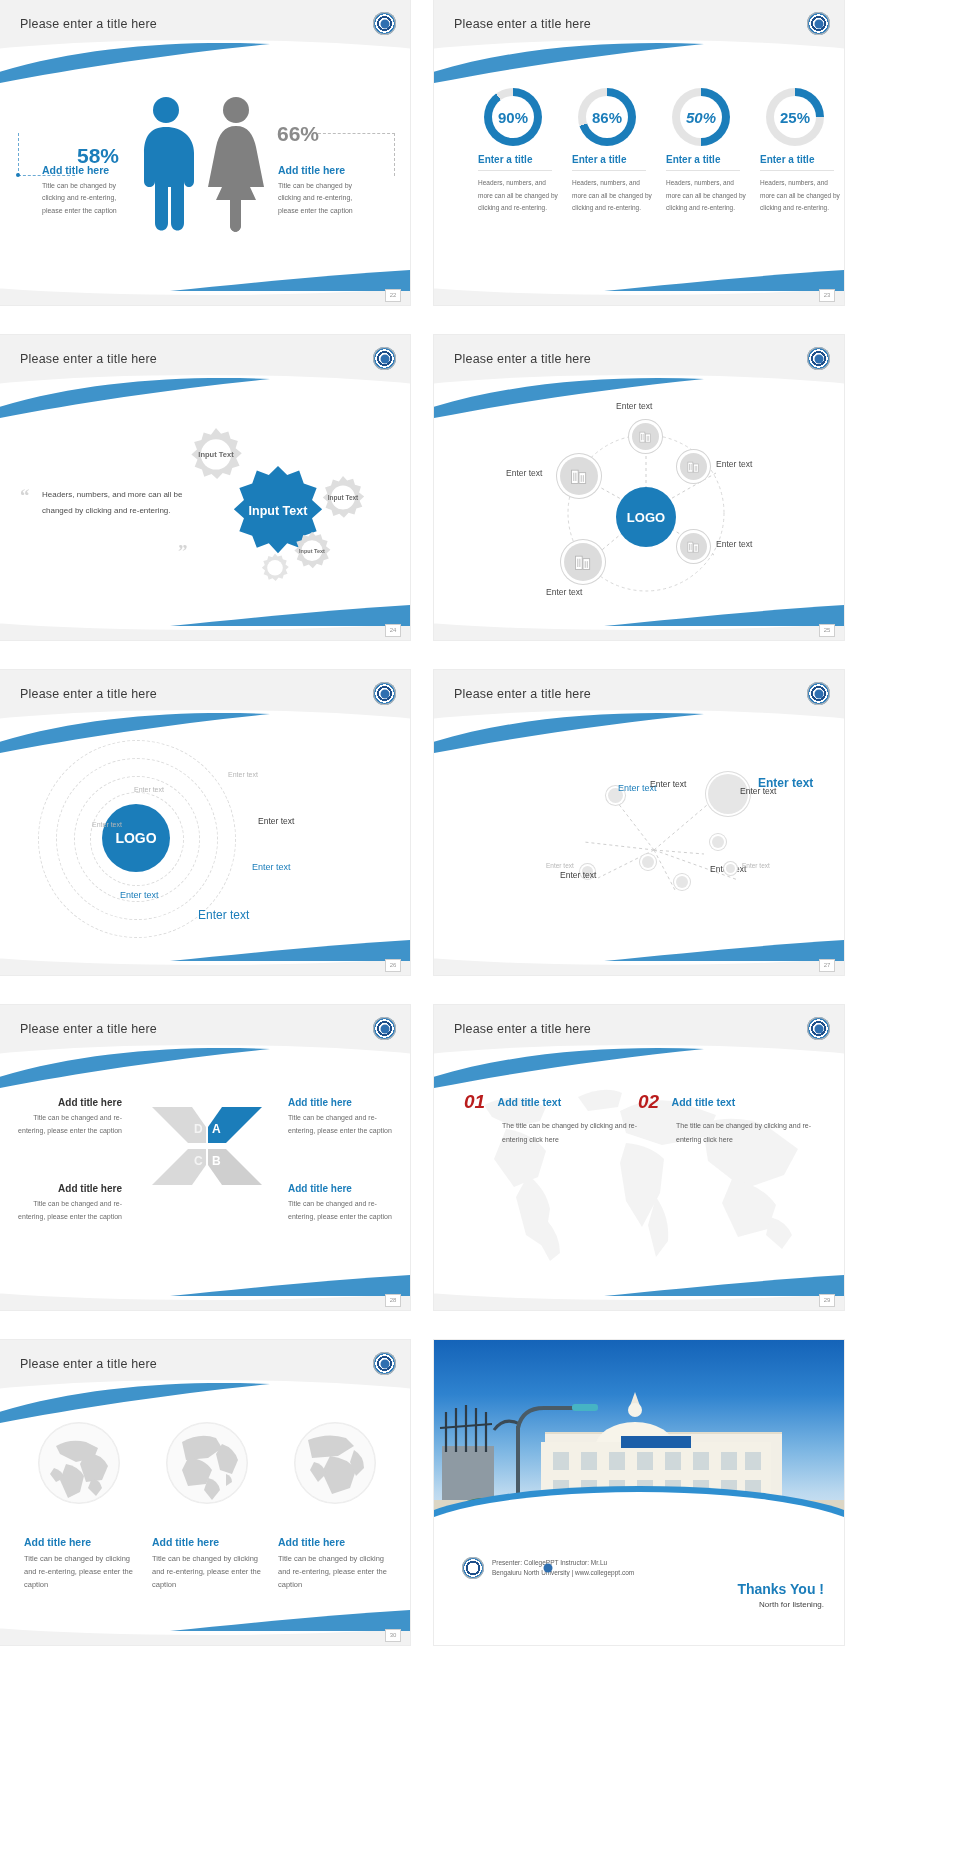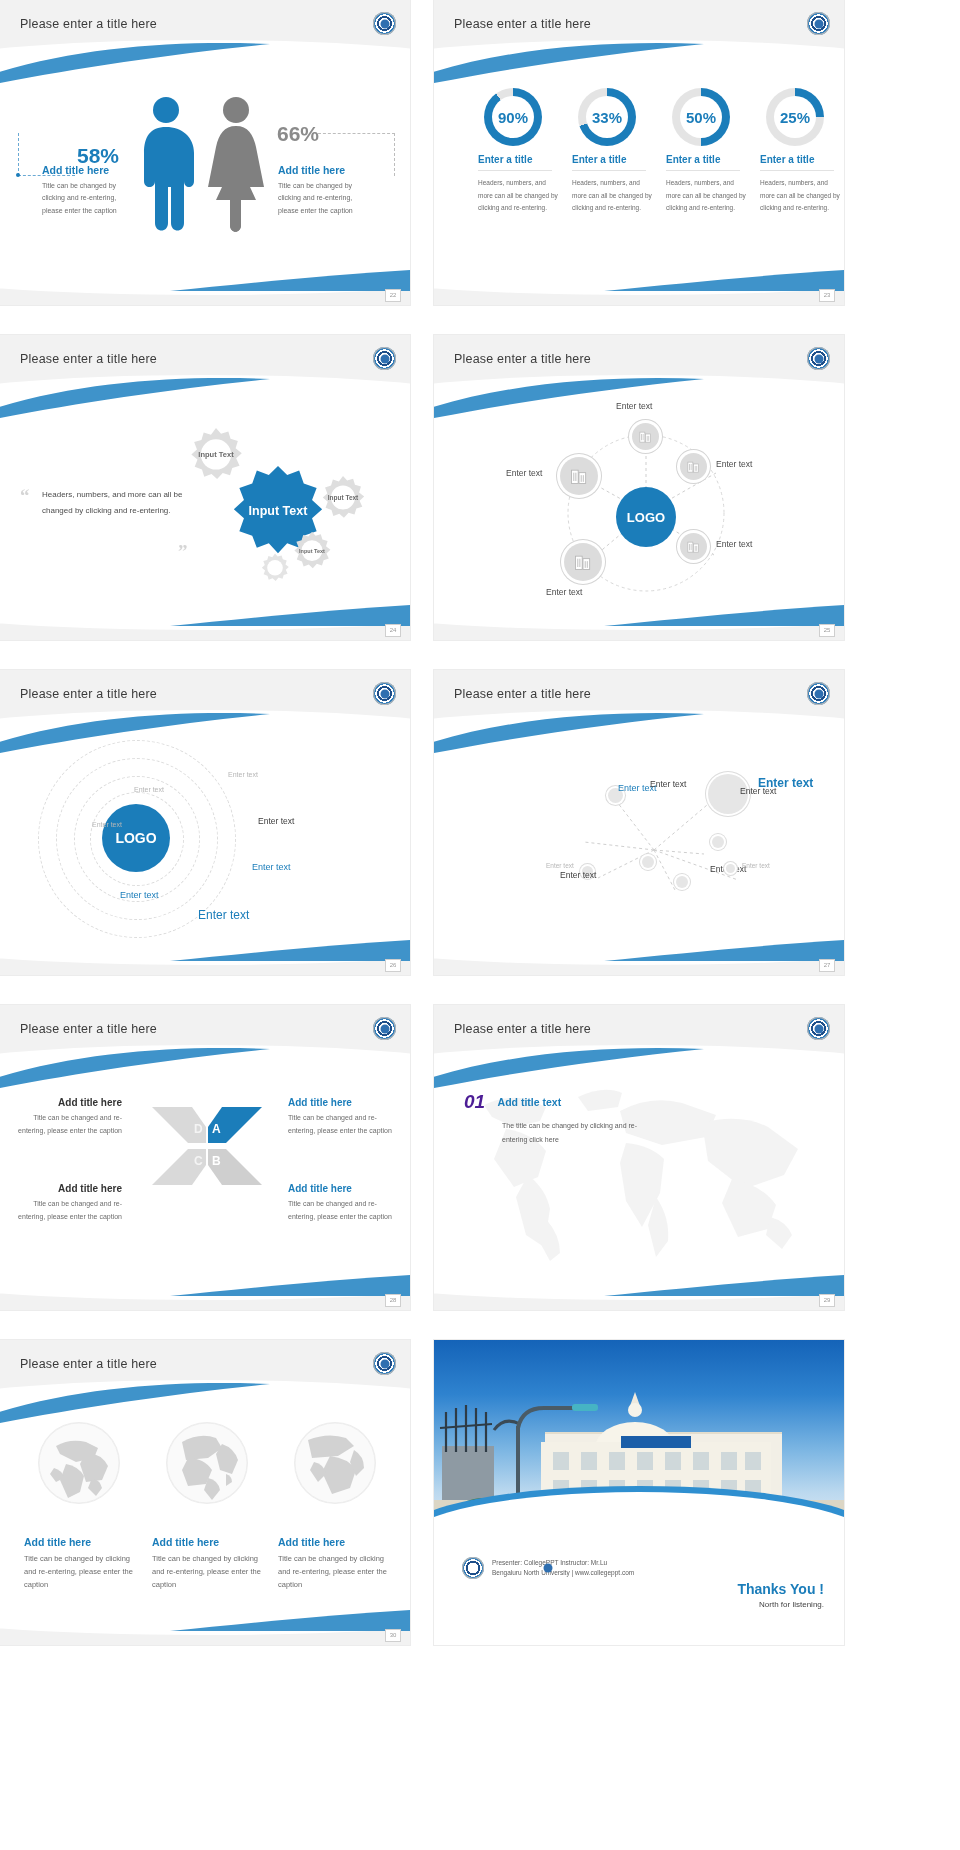--- a/index.html
+++ b/index.html
@@ -56,21 +56,21 @@
   .ntext{position:absolute;font-size:8.5px;color:#4a4a4a;white-space:nowrap;}
   
   .ring{position:absolute;border:1px dashed #dcdcdc;border-radius:50%;}
   .rtext{position:absolute;white-space:nowrap;}
   
   .nbub{position:absolute;border-radius:50%;background:#e6e6e6;box-shadow:0 0 0 2px #fff,0 0 0 3px #dcdcdc;}
   
   .s7 .tt{font-size:10px;font-weight:bold;}
   .s7 .cc{font-size:7px;line-height:1.8;color:#6d6d6d;}
   
-  .num{font-size:19px;font-weight:bold;font-style:italic;color:#4c1d95;}
+  .num{font-size:19px;font-weight:bold;font-style:italic;color:#b91c1c;}
   
   .globe{position:absolute;width:82px;height:82px;border-radius:50%;box-shadow:0 0 0 1px #ededed inset;overflow:hidden;}
   
   .photo{position:absolute;left:0;top:0;width:100%;height:196px;overflow:hidden;}
   .photo .sky{position:absolute;inset:0;background:linear-gradient(180deg,#1463b8 0%,#2f83cf 28%,#79b4e2 55%,#bcd9ef 78%,#e5eef5 100%);}
   .photo .bldg{position:absolute;left:27%;bottom:16px;width:58%;height:86px;background:#f2efe6;border-top:2px solid #e3ddcd;}
   .curve{position:absolute;left:-6%;bottom:-2px;width:112%;height:46px;background:#fff;border-radius:50% 50% 0 0/100% 100% 0 0;}
   .curve-b{position:absolute;left:-6%;bottom:6px;width:112%;height:44px;background:#2f8fd0;border-radius:50% 50% 0 0/100% 100% 0 0;}
   .ftxt{font-size:6.5px;color:#5d5d5d;line-height:1.6;}
   .thanks{font-size:14px;font-weight:bold;color:#1b7dba;}
@@ -144,28 +144,28 @@
         <div class="hole"></div>
             <span>90%</span>
       </div>
       <div class="t">Enter a title</div>
       <div class="rule"></div>
       <div class="c">Headers, numbers, and more can all be changed by clicking and re-entering.</div>
     </div>
     <div class="col" style="left:124px;top:88px;">
       <div class="donut" style="background:conic-gradient(#1b7dba 0 70%, #e4e4e4 70% 100%);">
         <div class="hole"></div>
-            <span>33%</span>
+            <span>86%</span>
       </div>
       <div class="t">Enter a title</div>
       <div class="rule"></div>
       <div class="c">Headers, numbers, and more can all be changed by clicking and re-entering.</div>
     </div>
     <div class="col" style="left:218px;top:88px;">
-      <div class="donut" style="background:conic-gradient(#1b7dba 0 50%, #e4e4e4 50% 100%);">
+      <div class="donut" style="background:conic-gradient(#1b7dba 0 50%, #e4e4e4 50% 100%);font-style:italic;">
         <div class="hole"></div>
             <span>50%</span>
       </div>
       <div class="t">Enter a title</div>
       <div class="rule"></div>
       <div class="c">Headers, numbers, and more can all be changed by clicking and re-entering.</div>
     </div>
     <div class="col" style="left:312px;top:88px;">
       <div class="donut" style="background:conic-gradient(#1b7dba 0 25%, #e4e4e4 25% 100%);text-align:center;">
         <div class="hole"></div>
@@ -524,20 +524,25 @@
         <path d="M206 130 q14 20 12 44 l-12 16 -8-32z"></path>
         <path d="M252 56 q38-10 66 4 l30 22 -14 26 -40 14 -36-28z"></path>
         <path d="M282 112 q30 6 44 26 l-8 24 -30 8 -16-34z"></path>
         <path d="M320 150 q16 4 22 18 l-10 14 -16-14z"></path>
         <path d="M128 30 q26-12 44-4 l-4 14 -30 4z"></path>
       </g>
     </svg>
 
     <div style="position:absolute;left:30px;top:86px;">
       <div class="num" style="display:inline-block;vertical-align:middle;">01</div>
+      <div style="display:inline-block;vertical-align:middle;margin-left:8px;font-size:10.5px;font-weight:bold;color:#1b7dba;">Add title text</div>
+      <div style="margin-left:38px;margin-top:6px;width:160px;font-size:7px;line-height:1.95;color:#5d5d5d;">The title can be changed by clicking and re-entering click here</div>
+    </div>
+    <div style="position:absolute;left:204px;top:86px;">
+      <div class="num" style="display:inline-block;vertical-align:middle;">02</div>
       <div style="display:inline-block;vertical-align:middle;margin-left:8px;font-size:10.5px;font-weight:bold;color:#1b7dba;">Add title text</div>
       <div style="margin-left:38px;margin-top:6px;width:160px;font-size:7px;line-height:1.95;color:#5d5d5d;">The title can be changed by clicking and re-entering click here</div>
     </div>
 
     <div class="footband"></div>
     <div class="swoosh-b">
       <svg width="260" height="22" viewBox="0 0 260 22">
             <path d="M260 0 C180 4 80 14 0 22 L260 22 Z" fill="#3f93ca"></path>
           </svg>
     </div>

